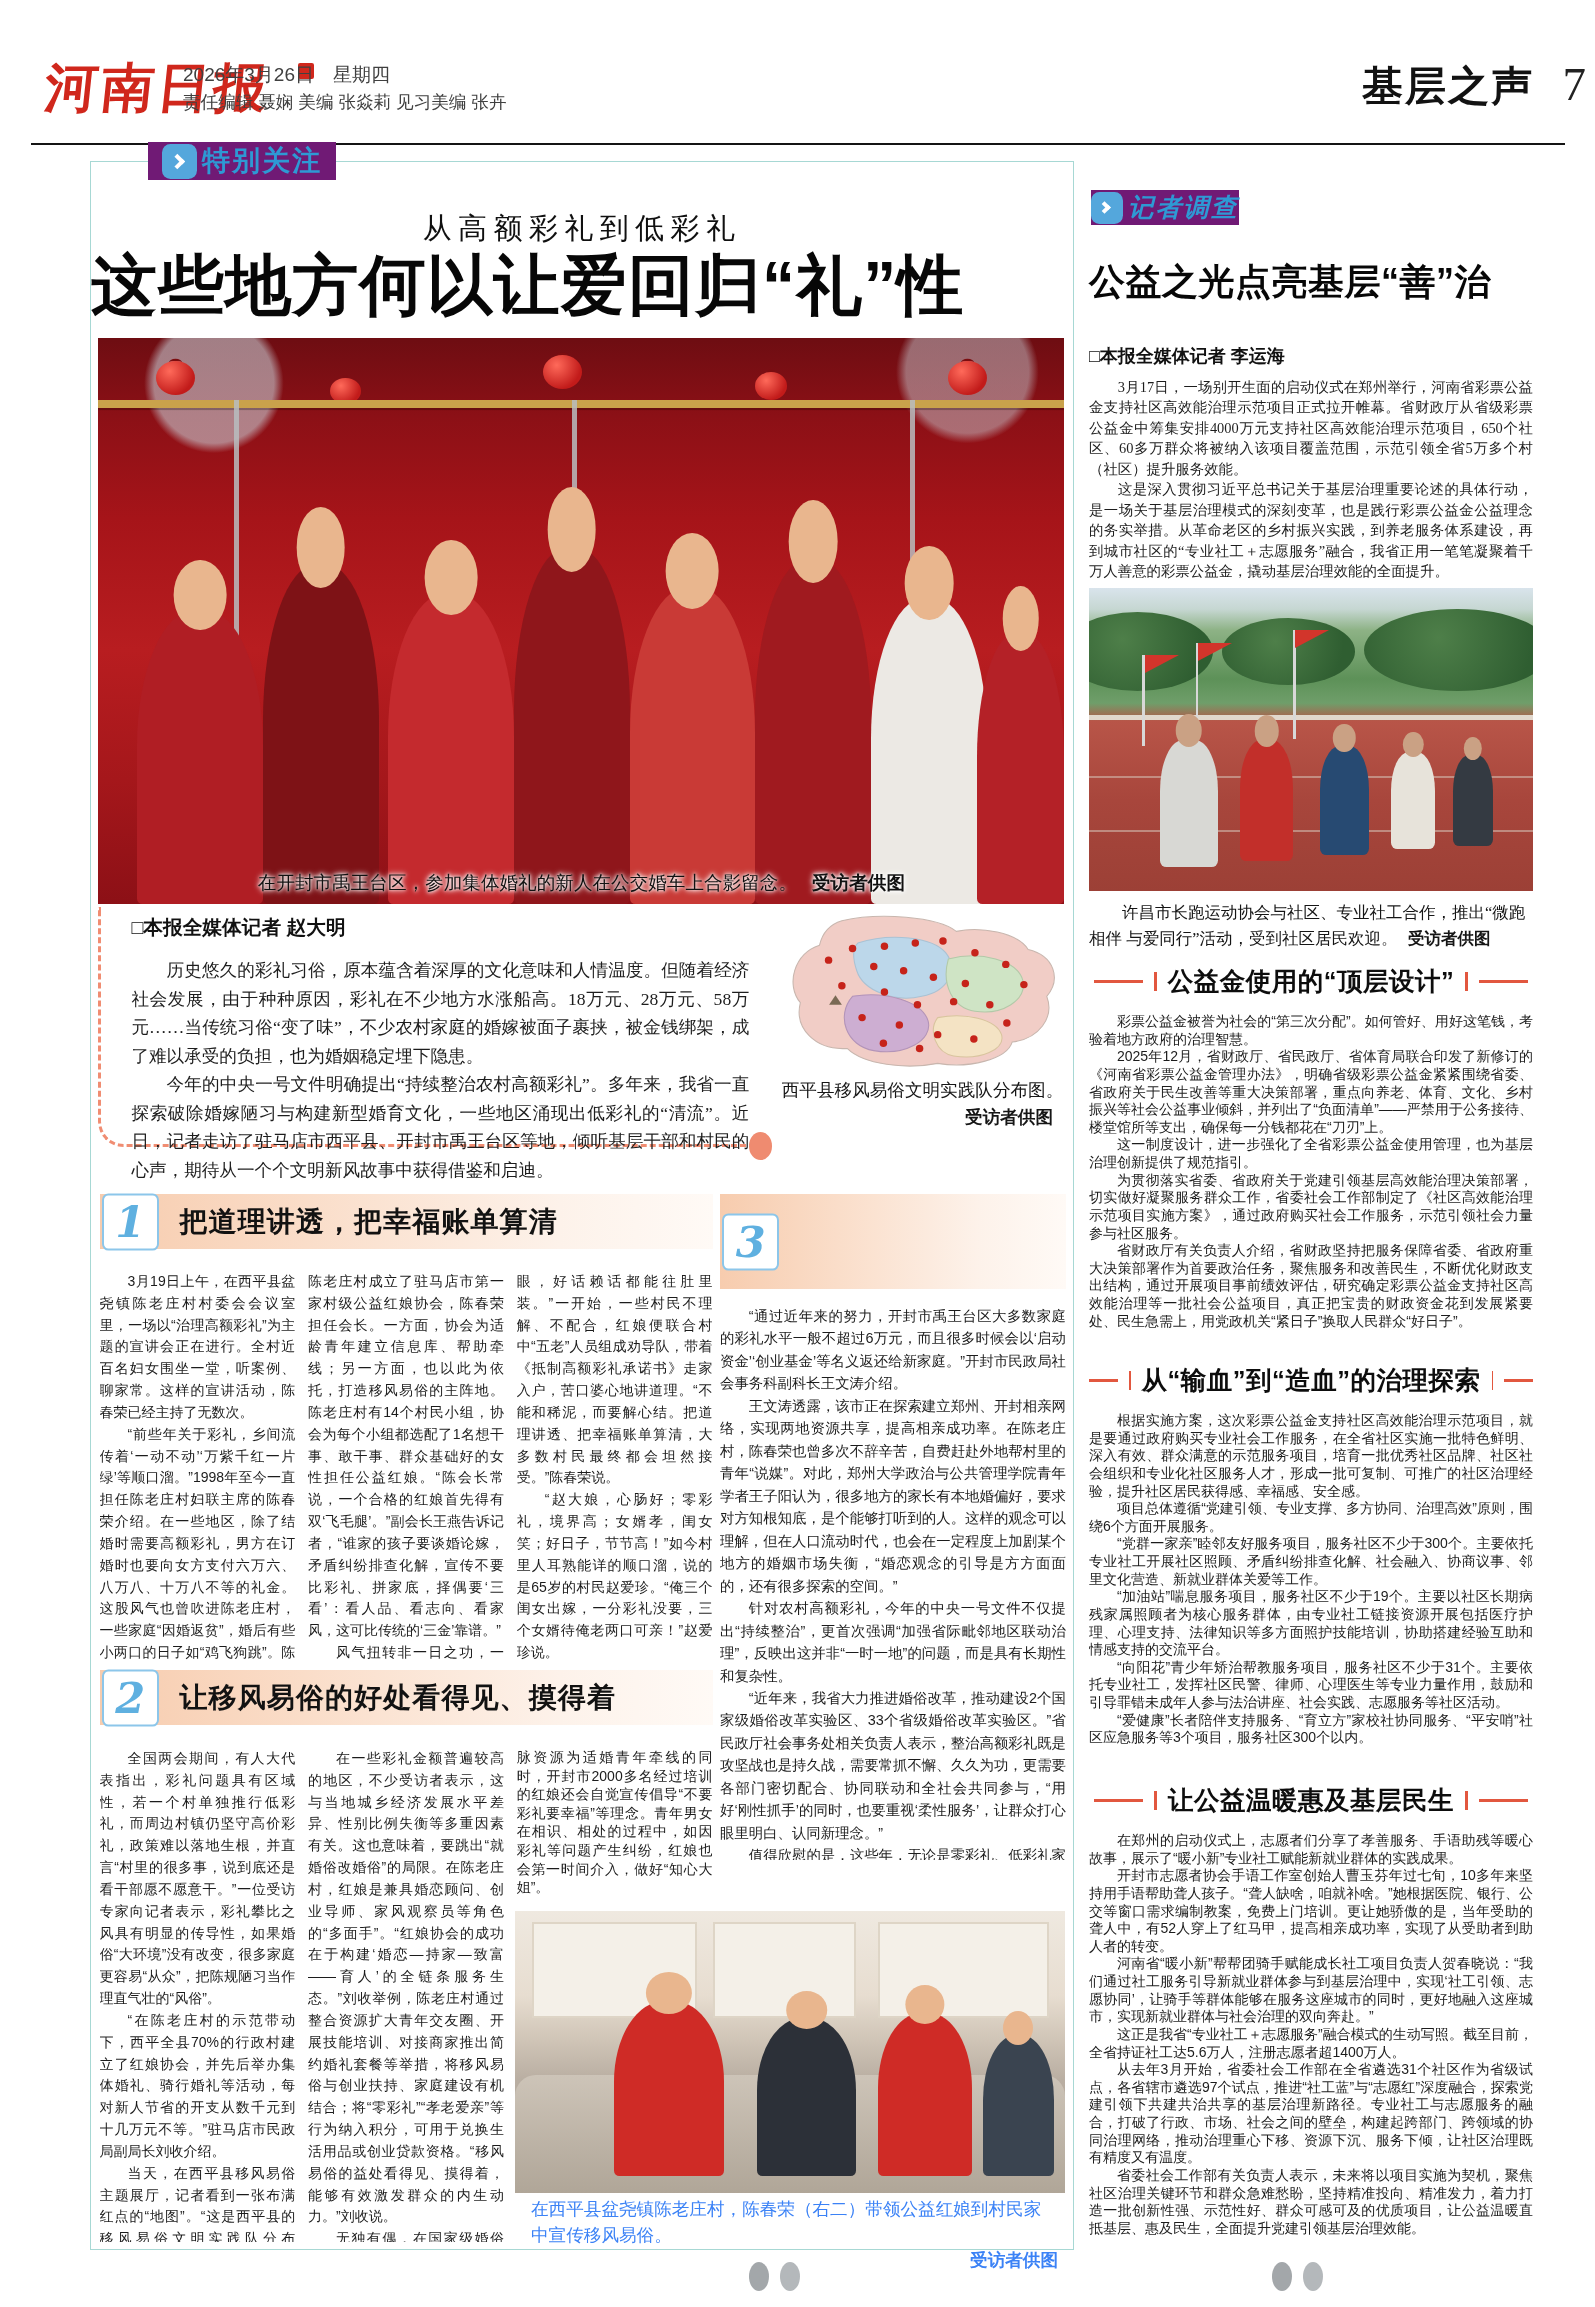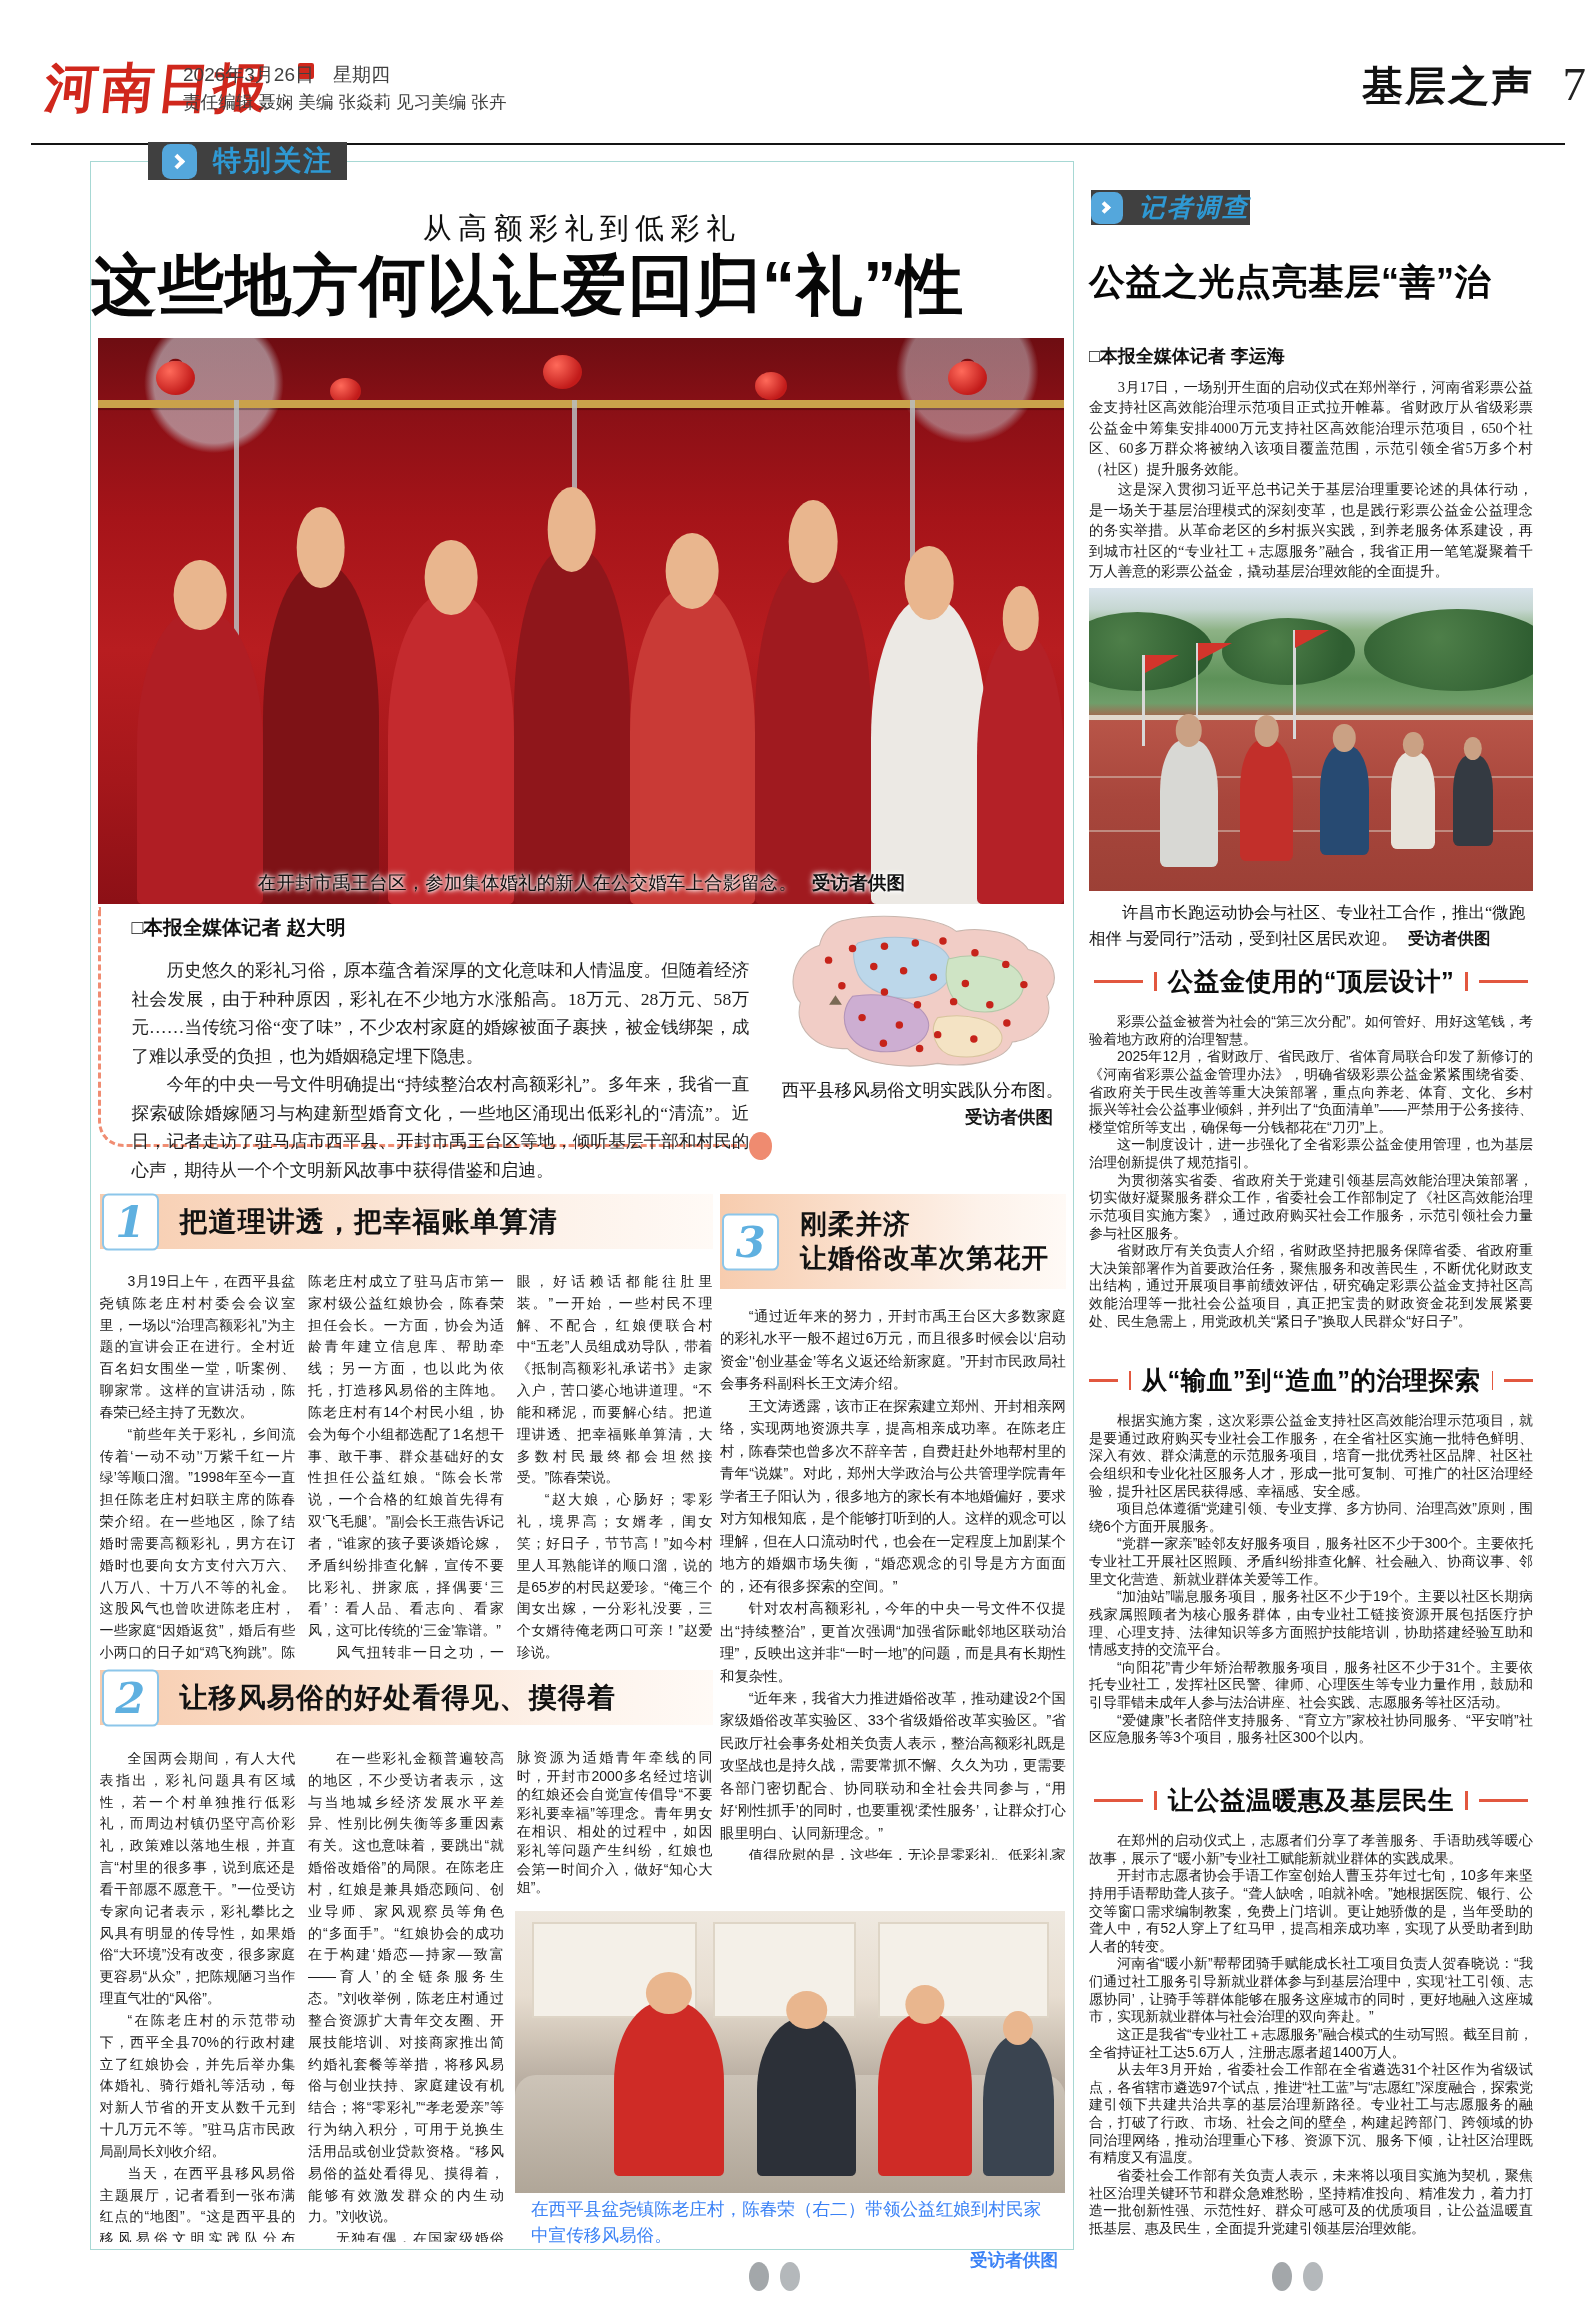--- a/index.html
+++ b/index.html
@@ -11,21 +11,21 @@
   .seal { position:absolute; left:298px; top:63px; width:16px; height:16px; background:#d0271c; border-radius:2.1px; }
   .dateblock { position:absolute; left:183px; top:60px; font-size:19px; line-height:1.55; color:#404040; white-space:nowrap; }
   .dateblock .editors { font-size:17.6px; }
   .headright { position:absolute; left:1340px; top:57px; display:flex; align-items:baseline; gap:28px;margin-left:22px; }
   .headright .secname { font-family:"Liberation Serif", serif; font-weight:900; font-size:41px; color:#121212; letter-spacing:2.1px; }
   .headright .pageno { font-family:"Liberation Serif", serif; font-size:47px; color:#222; }
   .mastrule { position:absolute; left:31px; top:143px; width:1534px; height:2.1px; background:#141414; }
 
   
   .leftblock { position:absolute; left:90px; top:161px; width:984px; height:2089px; border:1.6px solid #a7d8d4; background:#fff; }
-  .tab { position:absolute; display:flex; align-items:center; gap:16px; background:#404040; padding:0 14px; }
+  .tab { position:absolute; display:flex; align-items:center; gap:5px; background:#701a75; padding:0 14px; }
   .tab.l { top:-20px; left:57px; }
   .tabicon { width:35px; height:35px; border-radius:8.5px; background:#54a7dc; display:flex; align-items:center; justify-content:center; }
   .chev { width:10.6px; height:10.6px; border-top:4.8px solid #fff; border-right:4.8px solid #fff; transform:rotate(45deg); margin-left:-4.3px; }
   .tabtext { font-size:28px; font-weight:bold; color:#2e99d4; letter-spacing:2.1px; }
 
   .kicker { position:absolute; top:47px; left:0; width:100%; text-align:center; font-size:29px; color:#101010; letter-spacing:6.4px; }
   .headline { position:absolute; top:79px; left:0; width:100%; text-align:left; font-size:66px; font-weight:900; color:#070707; letter-spacing:1.1px; }
 
   
   .photo1 { position:absolute; left:7.4px; top:176px; width:966px; height:566px; overflow:hidden;
@@ -262,24 +262,20 @@
       </div>
       <div class="ncol short">
         <p class="pc">脉资源为适婚青年牵线的同时，开封市2000多名经过培训的红娘还会自觉宣传倡导“不要彩礼要幸福”等理念。青年男女在相识、相处的过程中，如因彩礼等问题产生纠纷，红娘也会第一时间介入，做好“知心大姐”。</p>
       </div>
     </div>
 
     <div class="band b3 s3b">
       <span class="numbox">
           <span class="num">3</span>
         </span>
-      <span class="btitle">
-        <span style="display:block">刚柔并济</span>
-        <span style="display:block">让婚俗改革次第花开</span>
-      </span>
     </div>
 
     <div class="s3text">
       <p class="pi">“通过近年来的努力，开封市禹王台区大多数家庭的彩礼水平一般不超过6万元，而且很多时候会以‘启动资金’‘创业基金’等名义返还给新家庭。”开封市民政局社会事务科副科长王文涛介绍。</p>
       <p class="pi">王文涛透露，该市正在探索建立郑州、开封相亲网络，实现两地资源共享，提高相亲成功率。在陈老庄村，陈春荣也曾多次不辞辛苦，自费赶赴外地帮村里的青年“说媒”。对此，郑州大学政治与公共管理学院青年学者王子阳认为，很多地方的家长有本地婚偏好，要求对方知根知底，是个能够打听到的人。这样的观念可以理解，但在人口流动时代，也会在一定程度上加剧某个地方的婚姻市场失衡，“婚恋观念的引导是方方面面的，还有很多探索的空间。”</p>
       <p class="pi">针对农村高额彩礼，今年的中央一号文件不仅提出“持续整治”，更首次强调“加强省际毗邻地区联动治理”，反映出这并非“一时一地”的问题，而是具有长期性和复杂性。</p>
       <p class="pi">“近年来，我省大力推进婚俗改革，推动建设2个国家级婚俗改革实验区、33个省级婚俗改革实验区。”省民政厅社会事务处相关负责人表示，整治高额彩礼既是攻坚战也是持久战，需要常抓不懈、久久为功，更需要各部门密切配合、协同联动和全社会共同参与，“用好‘刚性抓手’的同时，也要重视‘柔性服务’，让群众打心眼里明白、认同新理念。”</p>
       <p class="pi">值得欣慰的是，这些年，无论是零彩礼、低彩礼家庭的涌现，还是“架子车接亲”“共享单车出嫁”“公交车婚礼”受到年轻人热捧，都是婚俗改革渐渐“开花结果”的生动写照。</p>
 
     </div>

